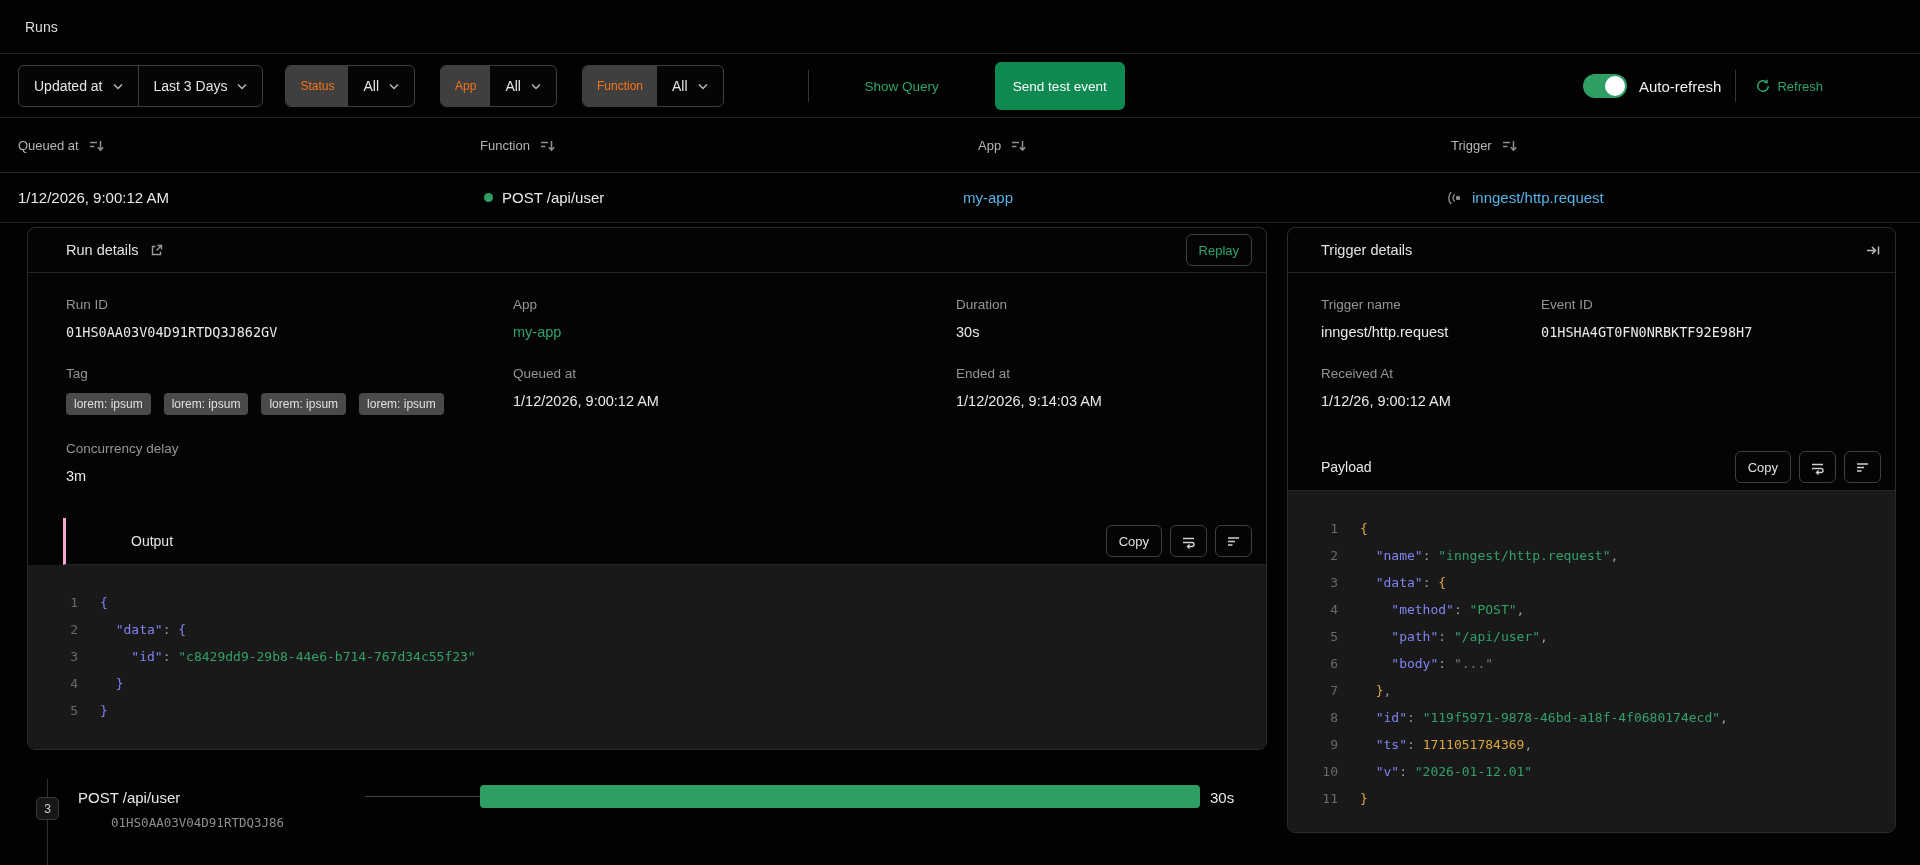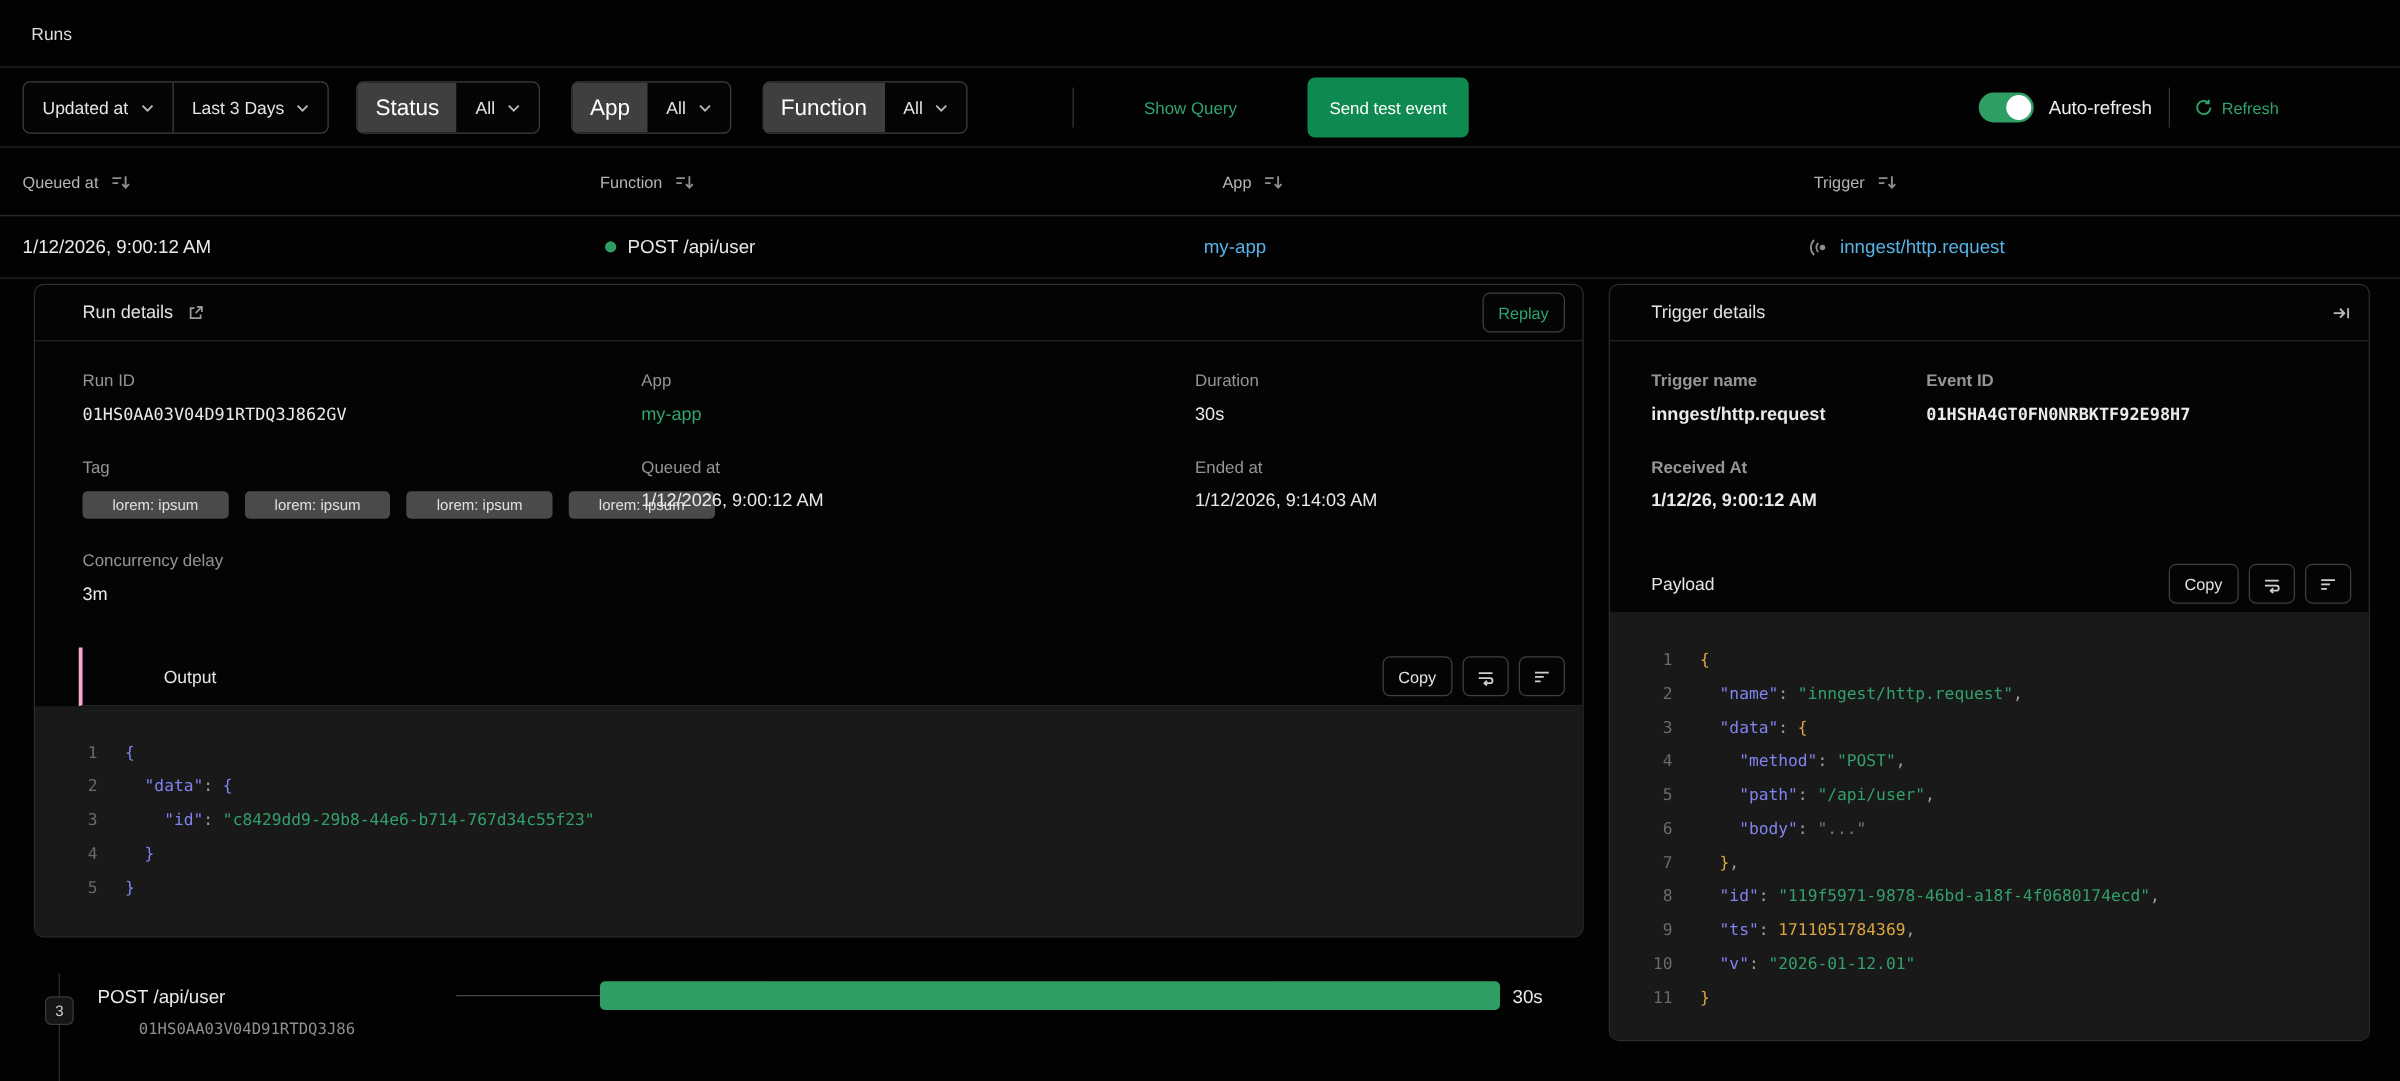--- a/index.html
+++ b/index.html
@@ -13,21 +13,21 @@
           display:flex;align-items:center;padding-left:25px;box-sizing:border-box;font-size:14px;color:#dcdcdc;}
 
   
   .filterbar{position:absolute;left:0;top:55px;width:100%;height:63px;border-bottom:1px solid #242424;
              display:flex;align-items:center;padding:0 0 0 18px;box-sizing:border-box;}
   .ctrl{display:flex;align-items:stretch;height:40px;border:1px solid #3f3f3f;border-radius:6px;
         overflow:hidden;background:#050505;}
   .cell{display:flex;align-items:center;gap:10px;padding:0 15px;font-size:14px;color:#e6e6e6;background:transparent;
         border:none;cursor:pointer;font-family:inherit;}
   .vdiv{width:1px;background:#3f3f3f;}
-  .seg-label{display:flex;align-items:center;padding:0 14px;background:#3f3f3f;color:#ffffff;font-size:18px;}
+  .seg-label{display:flex;align-items:center;padding:0 14px;background:#3f3f3f;color:#f97316;font-size:12px;}
   .hdiv{width:1px;height:32px;background:#343434;}
   .link-green{background:none;border:none;color:#2fa46c;font-size:13.5px;cursor:pointer;font-family:inherit;}
   .btn-green{background:#0e8a50;border:none;border-radius:6px;height:48px;padding:0 18px;color:#fff;
              font-size:13.5px;cursor:pointer;font-family:inherit;}
   .toggle{width:44px;height:24px;border-radius:12px;background:#2f9e64;position:relative;cursor:pointer;}
   .toggle .knob{position:absolute;top:2px;right:2px;width:20px;height:20px;border-radius:50%;background:#fff;}
   .toggle-label{font-size:15px;color:#efefef;}
   .refresh-btn{display:flex;align-items:center;gap:7px;background:none;border:none;color:#2fa46c;
                font-size:13px;cursor:pointer;font-family:inherit;}
 
@@ -50,28 +50,28 @@
               padding:0 14px 0 38px;box-sizing:border-box;font-size:14.5px;color:#e3e3e3;}
   .panel-head .spacer,.sec-head .spacer{flex:1;}
   .mini-btn{height:32px;border:1px solid #3f3f3f;border-radius:6px;background:transparent;color:#e0e0e0;
             font-size:13px;padding:0 12px;display:flex;align-items:center;justify-content:center;
             cursor:pointer;font-family:inherit;}
   .mini-btn.green{color:#2fa46c;}
   .icon-btn{width:37px;padding:0;}
 
   .fields{flex:0 0 auto;display:grid;box-sizing:border-box;}
   .fields-left{grid-template-columns:447px 443px auto;padding:24px 0 0 38px;height:245px;}
-  .fields-right{grid-template-columns:220px auto;padding:24px 0 0 33px;height:171px;font-weight:bold;}
+  .fields-right{grid-template-columns:220px auto;padding:24px 0 0 33px;height:171px;}
   .fgroup{margin-bottom:26px;}
   .flabel{font-size:13.5px;color:#959595;margin-bottom:12px;}
   .fvalue{font-size:14.5px;color:#eaeaea;}
   .fvalue.mono{font-size:13.5px;}
   .fvalue.green{color:#2fa46c;cursor:pointer;}
   .badges{display:flex;gap:13px;}
-  .badge{background:#4a4a4a;color:#e0e0e0;font-size:12px;padding:4px 24px;border-radius:4px;white-space:nowrap;}
+  .badge{background:#4a4a4a;color:#e0e0e0;font-size:12px;padding:4px 8px;border-radius:4px;white-space:nowrap;}
 
   .sec-head{flex:0 0 47px;height:47px;border-bottom:1px solid #242424;display:flex;align-items:center;
             padding:0 14px 0 42px;box-sizing:border-box;font-size:14px;color:#e6e6e6;gap:8px;}
   .sec-head.accent{border-left:3px solid #f9a8d4;padding-left:65px;margin-left:35px;}
 
   .codearea{flex:1;background:#191919;padding-top:24px;box-sizing:border-box;overflow:hidden;}
   .code-line{display:flex;line-height:27px;font-family:"DejaVu Sans Mono",monospace;font-size:13px;}
   .ln{flex:0 0 50px;text-align:right;color:#6a6a6a;margin-right:22px;user-select:none;}
   .code{white-space:pre;color:#cfcfcf;}
   .tk-k{color:#8183f0;}   

